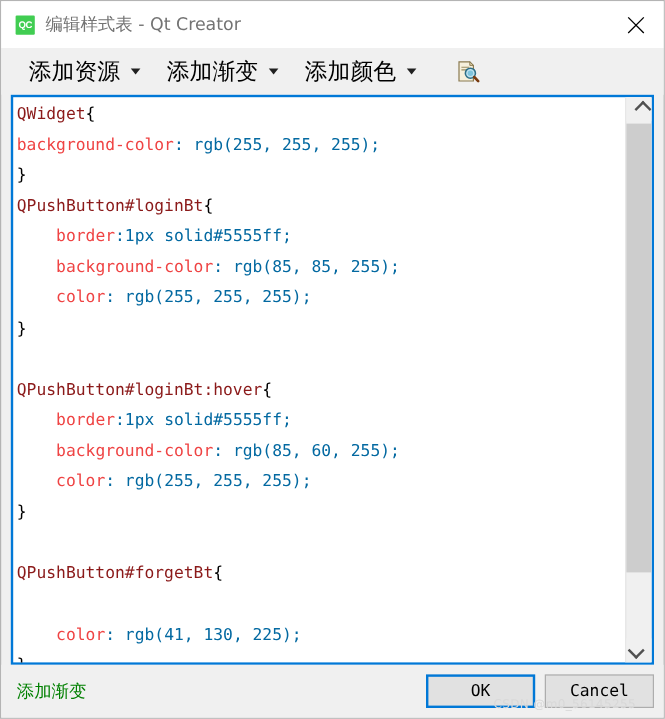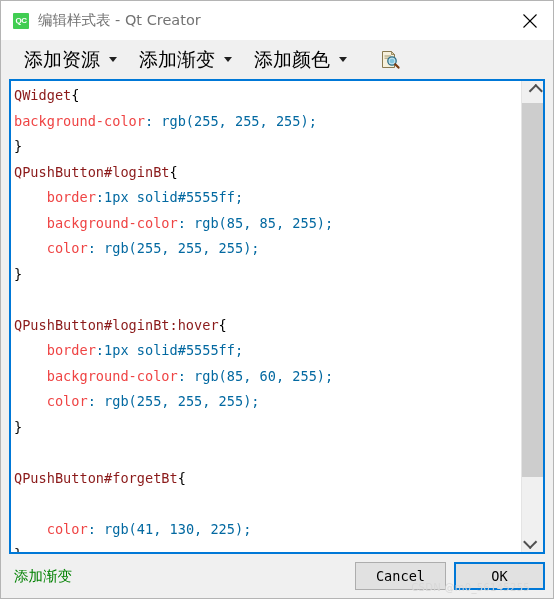--- a/index.html
+++ b/index.html
@@ -304,19 +304,19 @@
       <div id="sb-thumb"></div>
       <div class="sb-btn" id="sb-down">
           <span class="sb-chev"></span>
         </div>
     </div>
   </div>
 
   <div id="bottom">
     <div id="status-text">添加渐变</div>
     <div id="btn-row">
+      <div class="dlg-btn default">OK</div>
       <div class="dlg-btn">Cancel</div>
-      <div class="dlg-btn default">OK</div>
     </div>
     <div id="watermark">CSDN @m0_56145255</div>
   </div>
 
 </div>
 
 </body></html>

